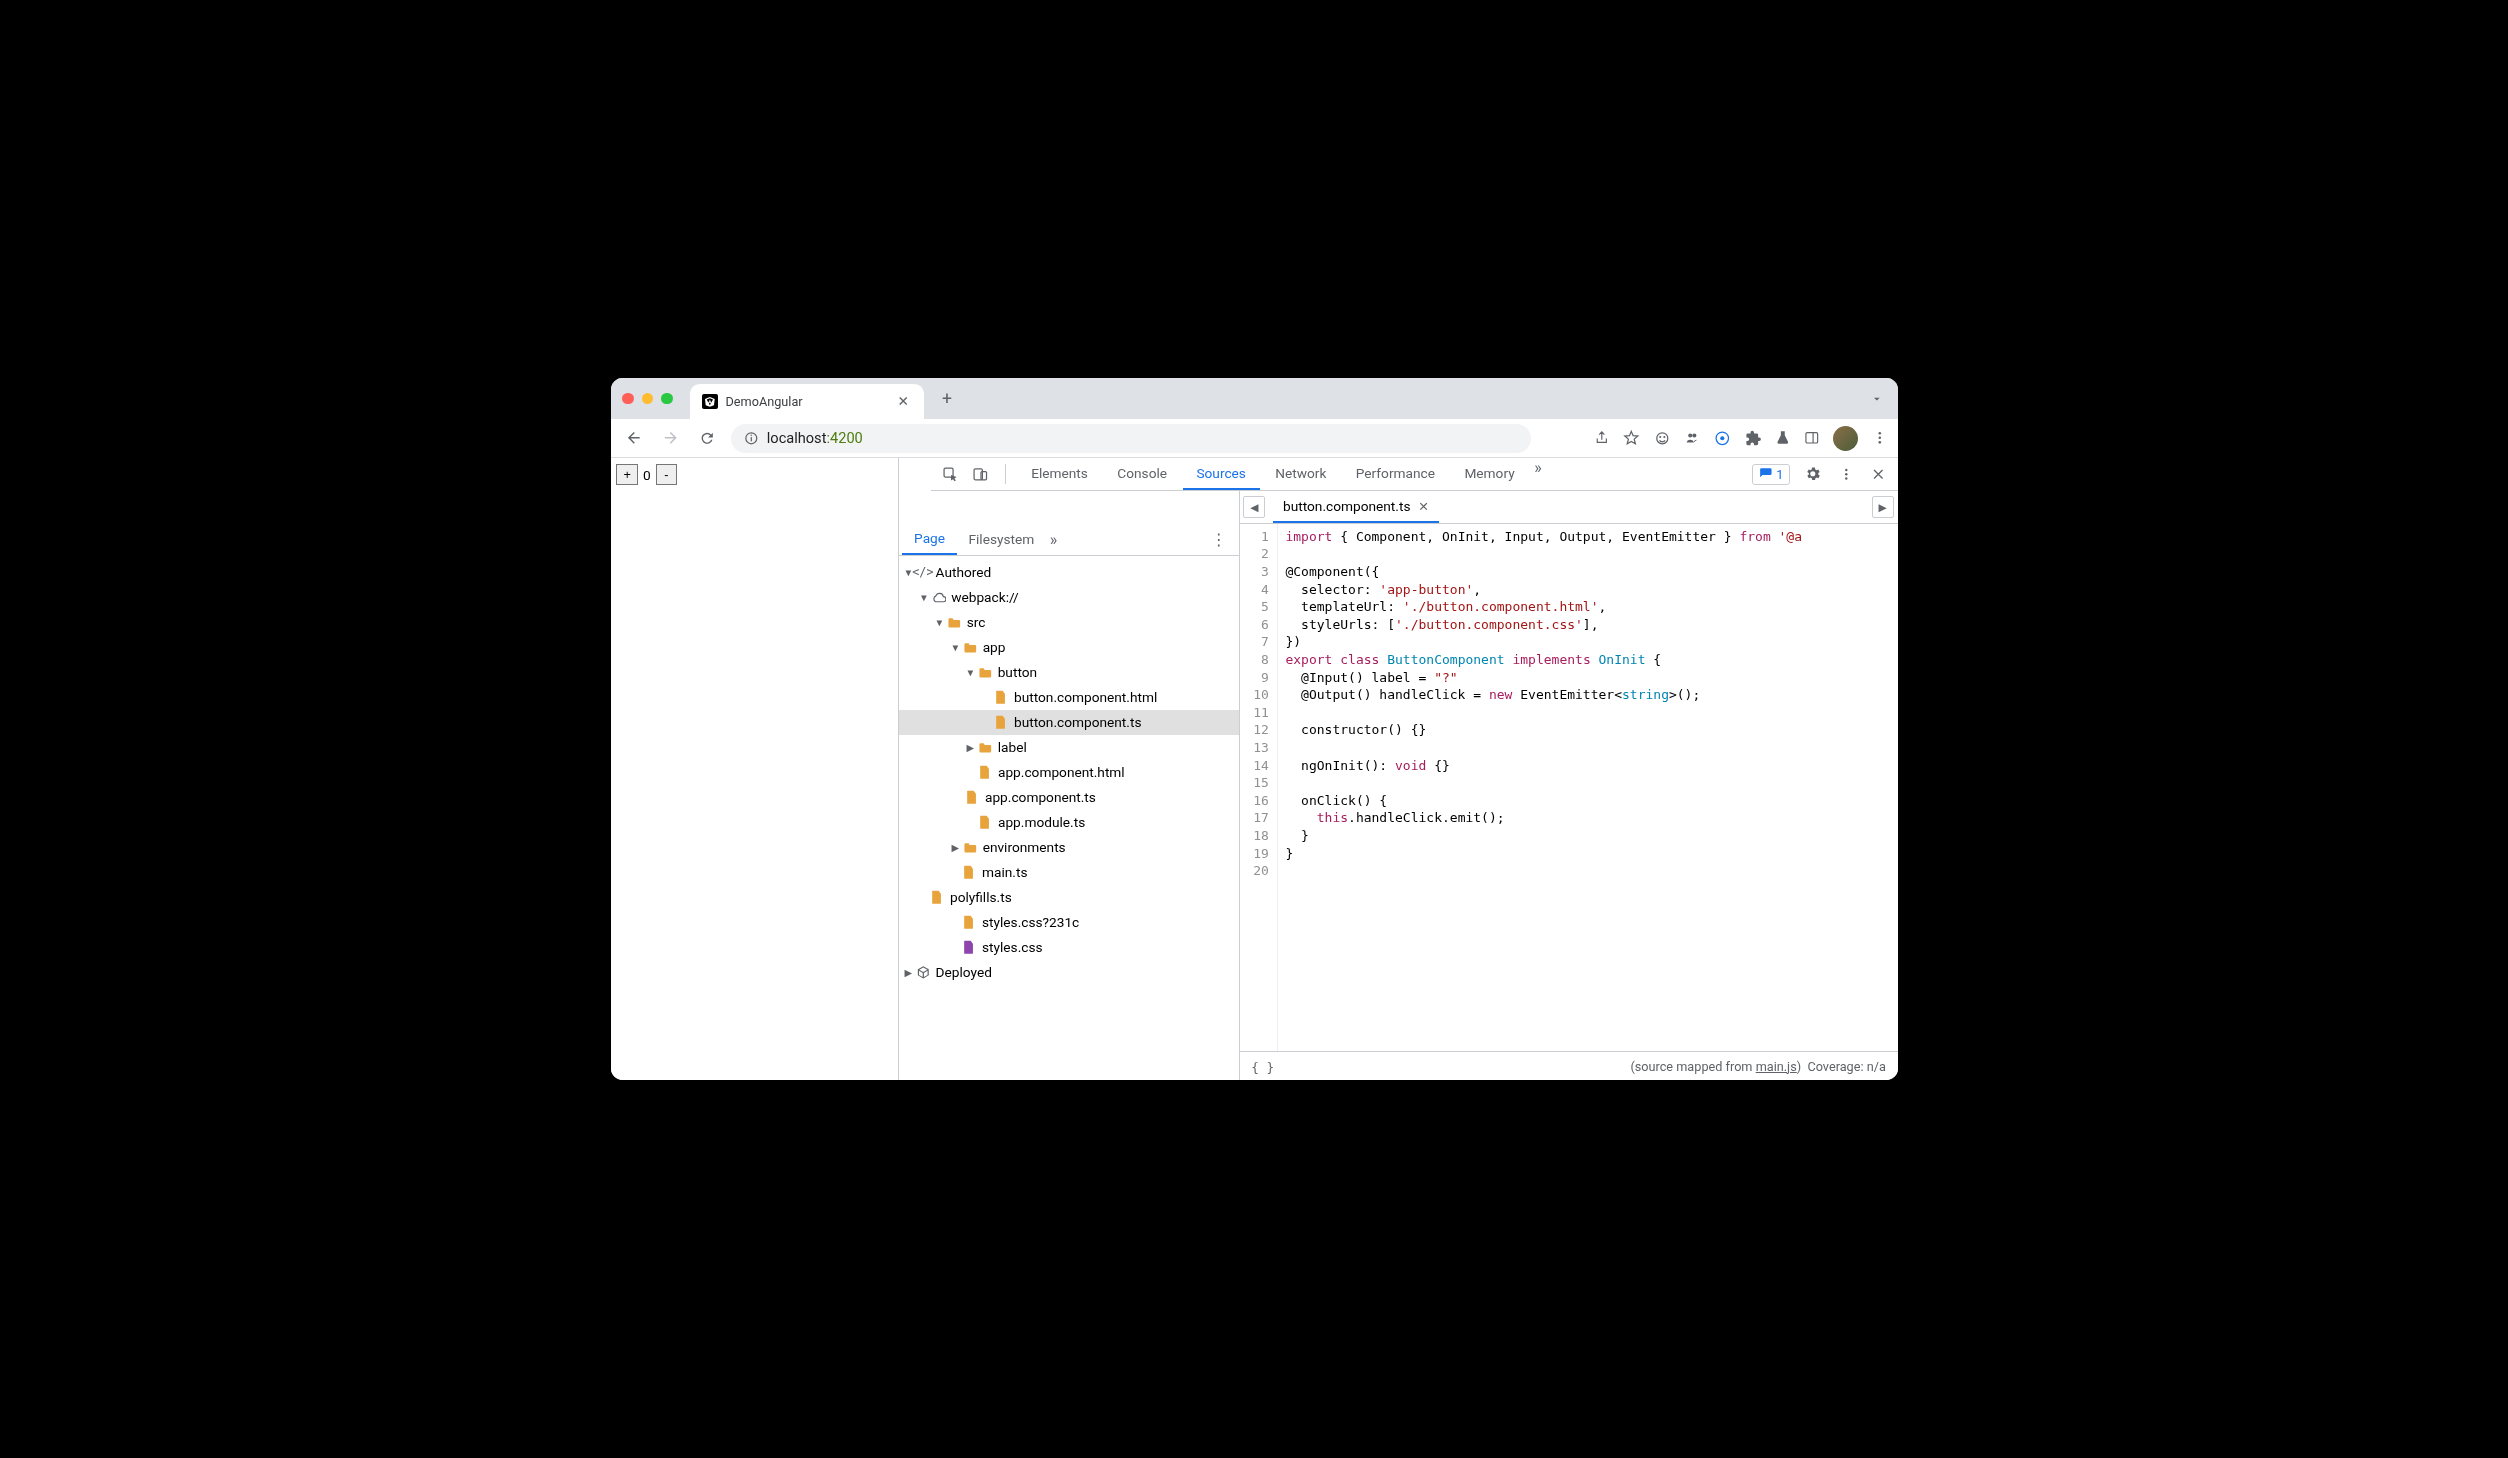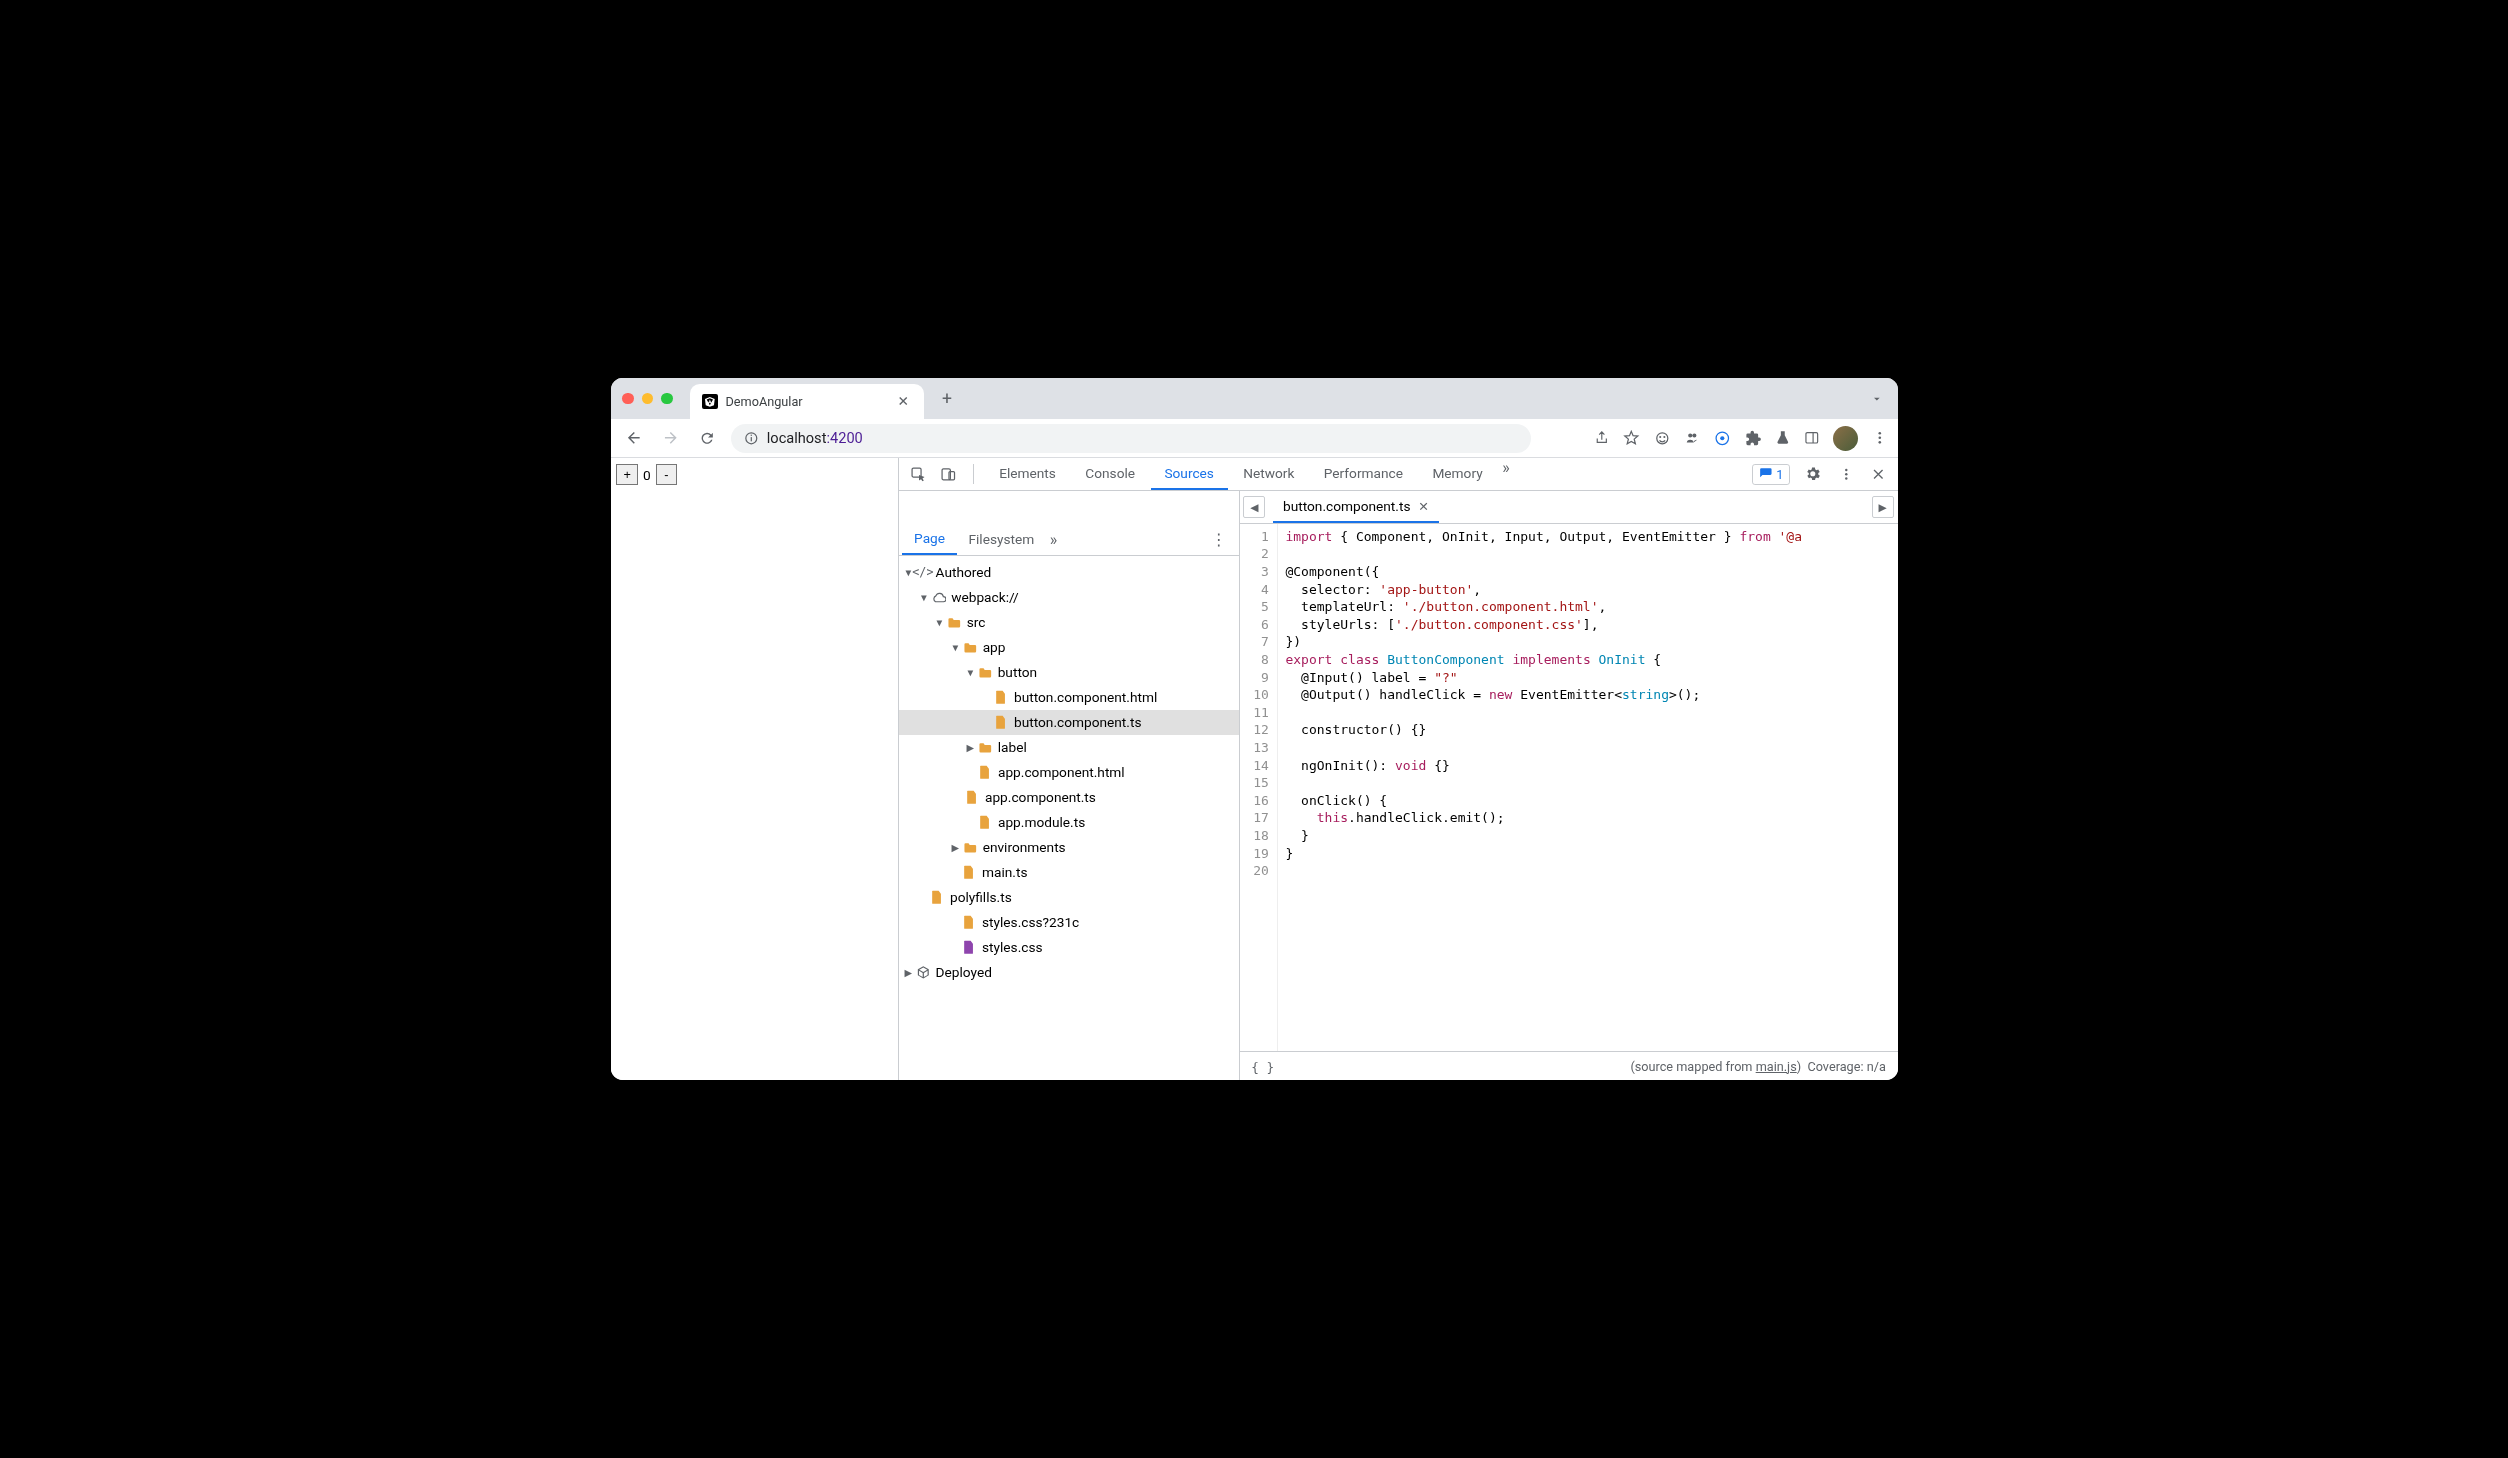--- a/index.html
+++ b/index.html
@@ -20,35 +20,35 @@
 .newtab { margin-left: 9.8px; color: #5f6368; font-size: 17.6px; cursor: pointer; padding: 3.9px 7.8px; }
 .tabbar-right { margin-left: auto; margin-right: 13.7px; color:#5f6368; cursor:pointer;}
 
 
 .addrbar { height: 39px; background: #fff; display: flex; align-items: center; padding: 0 9.8px; gap: 9.8px; border-bottom: 1px solid #dadce0; }
 .navbtn { width: 27px; height: 27px; display: flex; align-items: center; justify-content: center; color: #5f6368; cursor: pointer; border-radius: 50%; }
 .navbtn.disabled { color: #bdc1c6; }
 .urlbox { flex: 1; height: 29px; background: #f1f3f4; border-radius: 14.6px; display: flex; align-items: center; padding: 0 13.7px; gap: 7.8px; max-width: 800px; }
 .urlbox .info { color: #5f6368; }
 .urlbox .host { font-size: 14.6px; color: #202124; }
-.urlbox .port { color: #4c1d95; }
+.urlbox .port { color: #4d7c0f; }
 .addr-icons { display: flex; gap: 13.7px; align-items: center; margin-left: auto; }
 .addr-icons .ico { color: #5f6368; cursor: pointer; font-size: 15.6px; }
 .avatar { width: 25px; height: 25px; border-radius: 50%; background: linear-gradient(135deg, #8b6f47, #4a5d3a); }
 
 
 .main { flex: 1; display: flex; overflow: hidden; }
 .pagearea { width: 288px; background: #fff; border-right: 1px solid #cacdd1; padding: 5.9px; }
 .btnrow { display: flex; gap: 2px; }
 .btnrow button { width: 21.5px; height: 21.5px; border: 1px solid #767676; background: #efefef; font-size: 12.7px; cursor: pointer; }
 .btnrow .count { width: 13.7px; text-align: center; font-size: 13.7px; display:flex;align-items:center;justify-content:center;}
 
 
 .devtools { flex: 1; display: flex; flex-direction: column; background: #fff; }
-.dt-top { height: 33px; border-bottom: 1px solid #cacdd1; display: flex; align-items: center; padding: 0 7.8px; gap: 5.9px; }
+.dt-top { height: 33px; border-bottom: 1px solid #cacdd1; display: flex; align-items: center; padding: 0 7.8px; gap: 5.9px; margin-left: 32px; }
 .dt-top .ico { color: #5f6368; cursor: pointer; padding: 3.9px; }
 .dt-vsep { width: 1px; height: 19.5px; background: #cacdd1; margin: 0 5.9px; }
 .dt-tabs { display: flex; gap: 2px; }
 .dt-tab { padding: 6.8px 13.7px; font-size: 13.7px; color: #5f6368; cursor: pointer; }
 .dt-tab.active { color: #1a73e8; border-bottom: 2px solid #1a73e8; }
 .dt-top-right { margin-left: auto; display: flex; align-items: center; gap: 9.8px; }
 .issues { display: flex; align-items: center; gap: 3.9px; color: #1a73e8; border:1px solid #cacdd1; border-radius:2.9px; padding:2px 5.9px; font-size:12.7px;}
 
 .dt-body { flex: 1; display: flex; overflow: hidden; }
 

